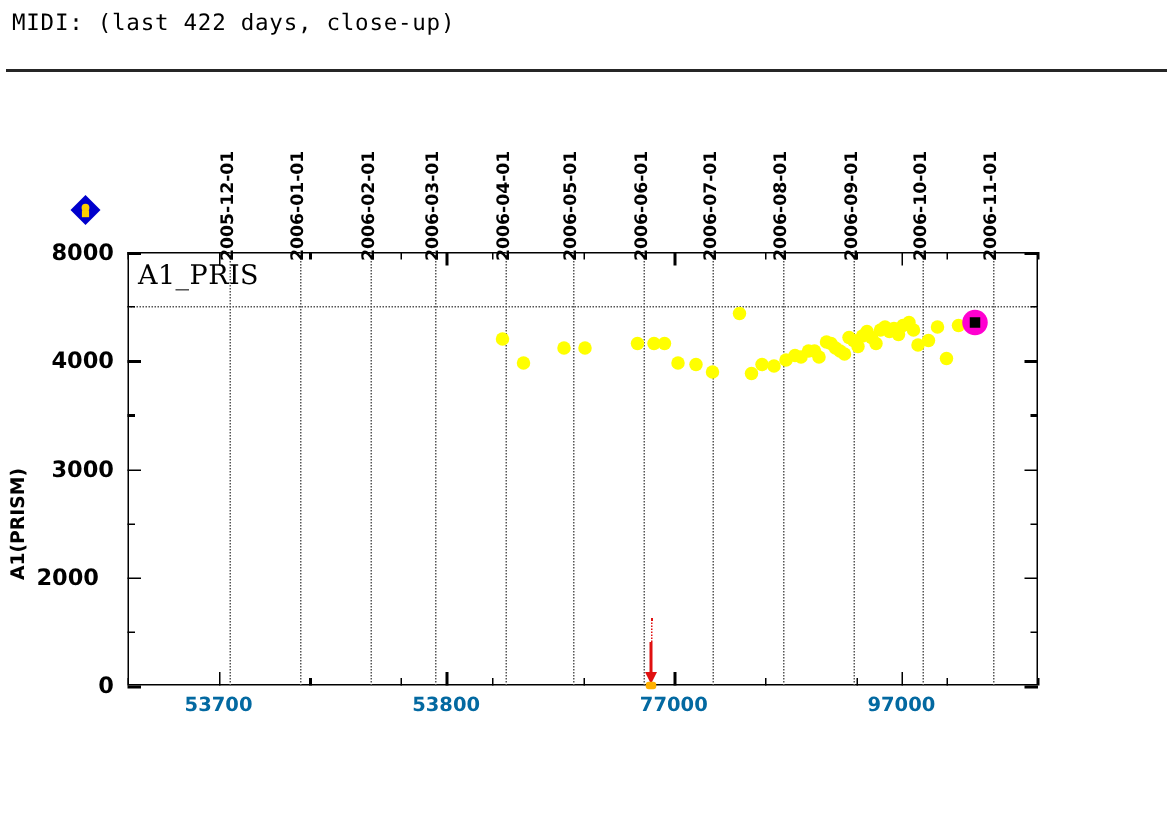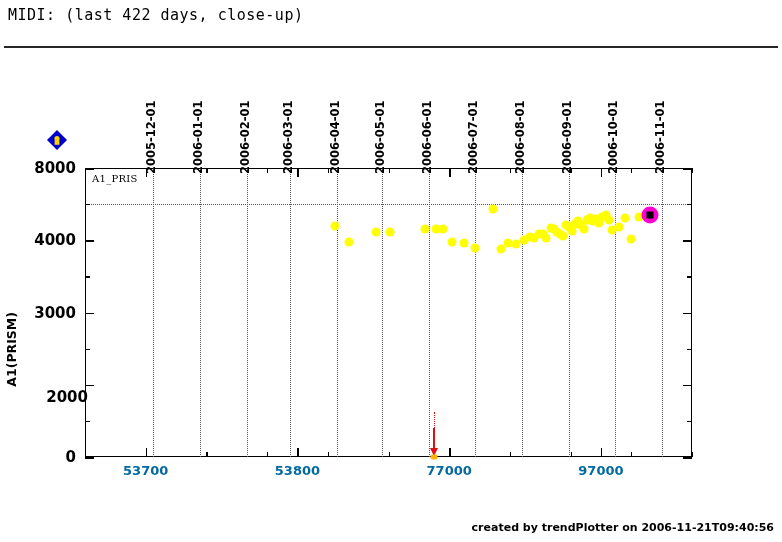--- a/index.html
+++ b/index.html
@@ -69,21 +69,21 @@
   }
   .axis-title{
     position:absolute;left:4px;top:312px;
     font-family:"DejaVu Sans","Liberation Sans",sans-serif;
     font-size:12.5px;font-weight:bold;color:#000;white-space:nowrap;
     transform-origin:left top;transform:rotate(-90deg) translateX(-100%);
   }
   .series-label{
     position:absolute;left:92px;top:173px;
     font-family:"DejaVu Serif","Liberation Serif",serif;
-    font-size:10px;color:#000;white-space:nowrap;letter-spacing:.3px;text-align:right;
+    font-size:18px;color:#000;white-space:nowrap;letter-spacing:.3px;text-align:right;
   }
 
   
   .pt{
     position:absolute;width:9px;height:9px;border-radius:50%;
     background:#ffff00;transform:translate(-50%,-50%);
   }
   .pt-hl{
     position:absolute;width:17px;height:17px;border-radius:50%;
     background:#ff00d0;transform:translate(-50%,-50%);
@@ -201,21 +201,21 @@
       <div class="ytick-min" style="left: 687px; top: 276.375px; width: 5px;"></div>
       <div class="ytick-min" style="left: 85px; top: 204.125px; width: 5px;"></div>
       <div class="ytick-min" style="left: 687px; top: 204.125px; width: 5px;"></div>
     </div>
   <div id="label-layer">
       <div class="xlab" style="left: 145.7px; top: 463px;">53700</div>
       <div class="xlab" style="left: 297.45px; top: 463px;">53800</div>
       <div class="xlab" style="left: 449.2px; top: 463px;">77000</div>
       <div class="xlab" style="left: 600.95px; top: 463px;">97000</div>
       <div class="ylab" style="left: 20px; top: 457px; width: 56px;">0</div>
-      <div class="ylab" style="left: 32px; top: 384.75px; width: 56px; margin-top: 12px;">2000</div>
+      <div class="ylab" style="left: 10px; top: 384.75px; width: 56px;">2000</div>
       <div class="ylab" style="left: 20px; top: 312.5px; width: 56px;">3000</div>
       <div class="ylab" style="left: 20px; top: 240.25px; width: 56px;">4000</div>
       <div class="ylab" style="left: 20px; top: 168px; width: 56px;">8000</div>
     </div>
   <div id="datelabel-layer">
       <div class="datelab" style="left: 158.287px; top: 160px;">2005-12-01</div>
       <div class="datelab" style="left: 205.33px; top: 160px;">2006-01-01</div>
       <div class="datelab" style="left: 252.373px; top: 160px;">2006-02-01</div>
       <div class="datelab" style="left: 294.863px; top: 160px;">2006-03-01</div>
       <div class="datelab" style="left: 341.905px; top: 160px;">2006-04-01</div>
@@ -275,14 +275,13 @@
       <div class="pt" style="left: 638.887px; top: 216.769px;"></div>
       <div class="pt-hl" style="left: 649.51px; top: 214.963px;"></div>
     </div>
   <div id="anno-layer">
       <div class="arrow-stem" style="left: 434.025px; top: 412.1px; height: 16px;"></div>
       <div class="arrow-line" style="left: 433.225px; top: 428.1px; height: 21.9px;"></div>
       <div class="arrow-head" style="left: 434.025px; top: 448px;"></div>
       <div class="arrow-pt" style="left: 434.025px; top: 457px;"></div>
     </div>
 
-  <div class="footer">created by trendPlotter on 2006-11-21T09:40:56</div>
 </div>
 
 </body></html>

